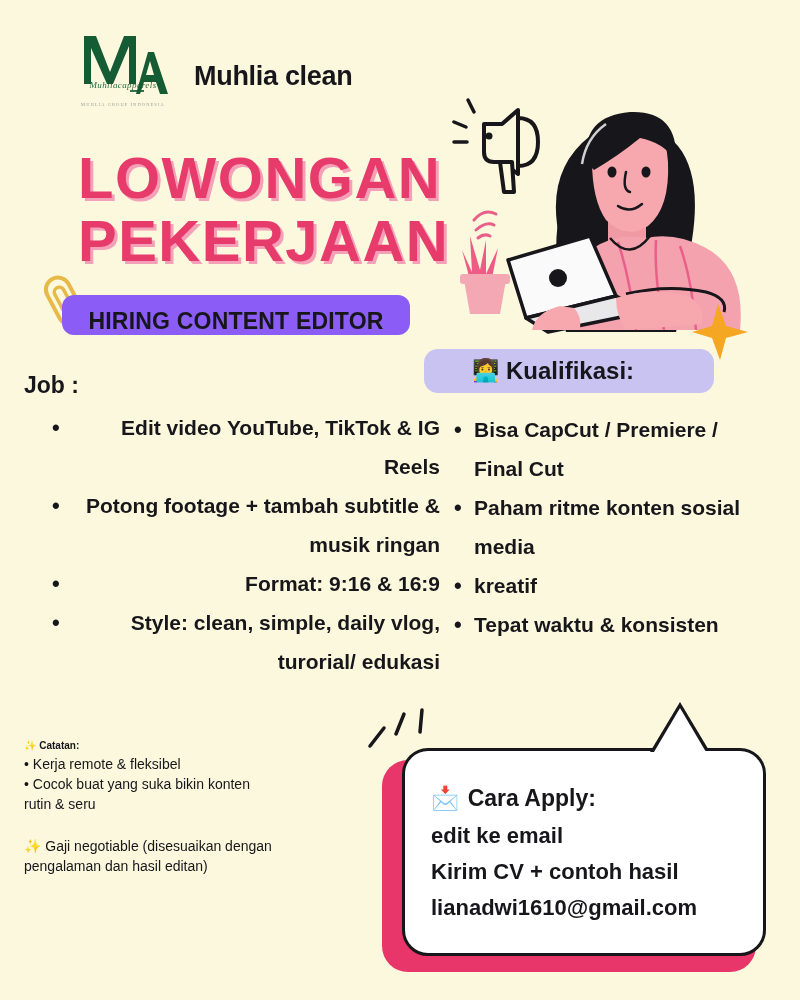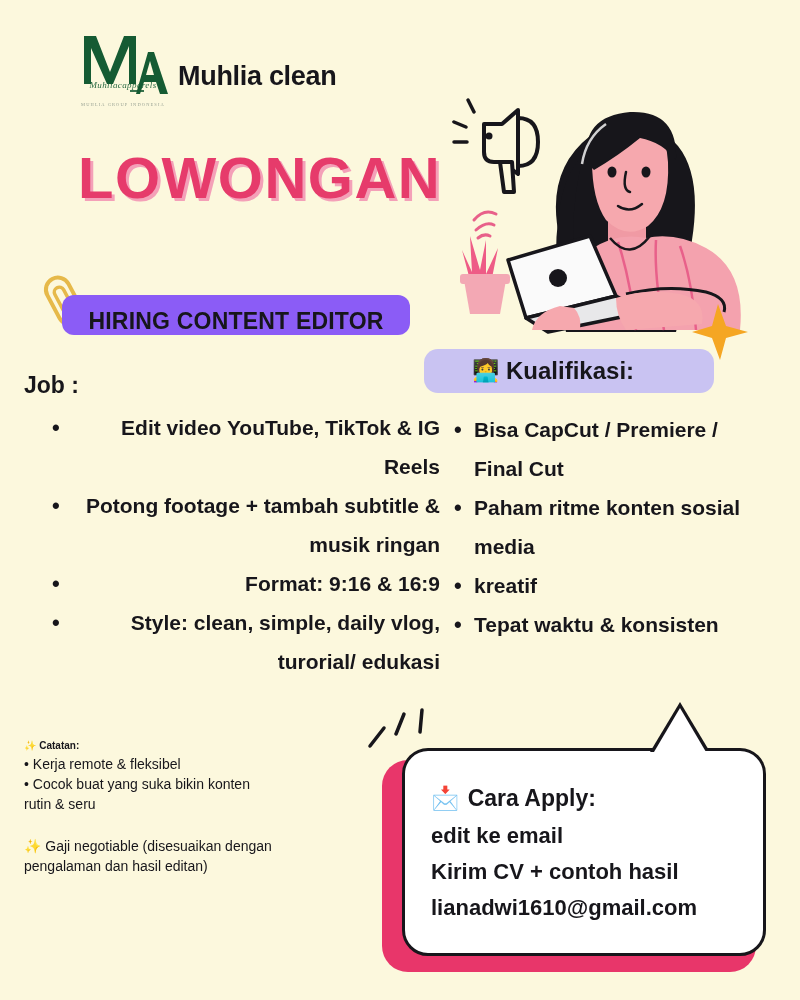--- a/index.html
+++ b/index.html
@@ -20,21 +20,21 @@
     background: #FCF8DD;
   }
 
   
   .brand-row {
     position: absolute;
     left: 74px;
     top: 28px;
     display: flex;
     align-items: center;
-    gap: 8px;
+    gap: 24px;
   }
   .logo-mark {
     width: 96px;
     height: 88px;
     position: relative;
   }
   .logo-script {
     position: absolute;
     left: 4px; top: 52px;
     width: 90px;
@@ -308,20 +308,21 @@
         <path d="M56 62 L70 62 L70 64 L56 64 Z" fill="#155B33" opacity=".85"></path>
       </svg>
       <div class="logo-script">Muhliacapparels</div>
       <div class="logo-sub">MUHLIA GROUP INDONESIA</div>
     </div>
     <div class="brand-name">Muhlia clean</div>
   </div>
 
   <div class="headline">
     <span class="l1">LOWONGAN</span>
+    <span class="l2">PEKERJAAN</span>
   </div>
 
   <svg class="paperclip" viewBox="0 0 48 58">
     <g transform="rotate(-28 24 29)">
       <rect x="12" y="4" width="24" height="50" rx="12" fill="none" stroke="#E6B949" stroke-width="4"></rect>
       <rect x="19" y="14" width="10" height="30" rx="5" fill="none" stroke="#E6B949" stroke-width="3.5"></rect>
     </g>
   </svg>
 
   <div class="hiring-banner">

